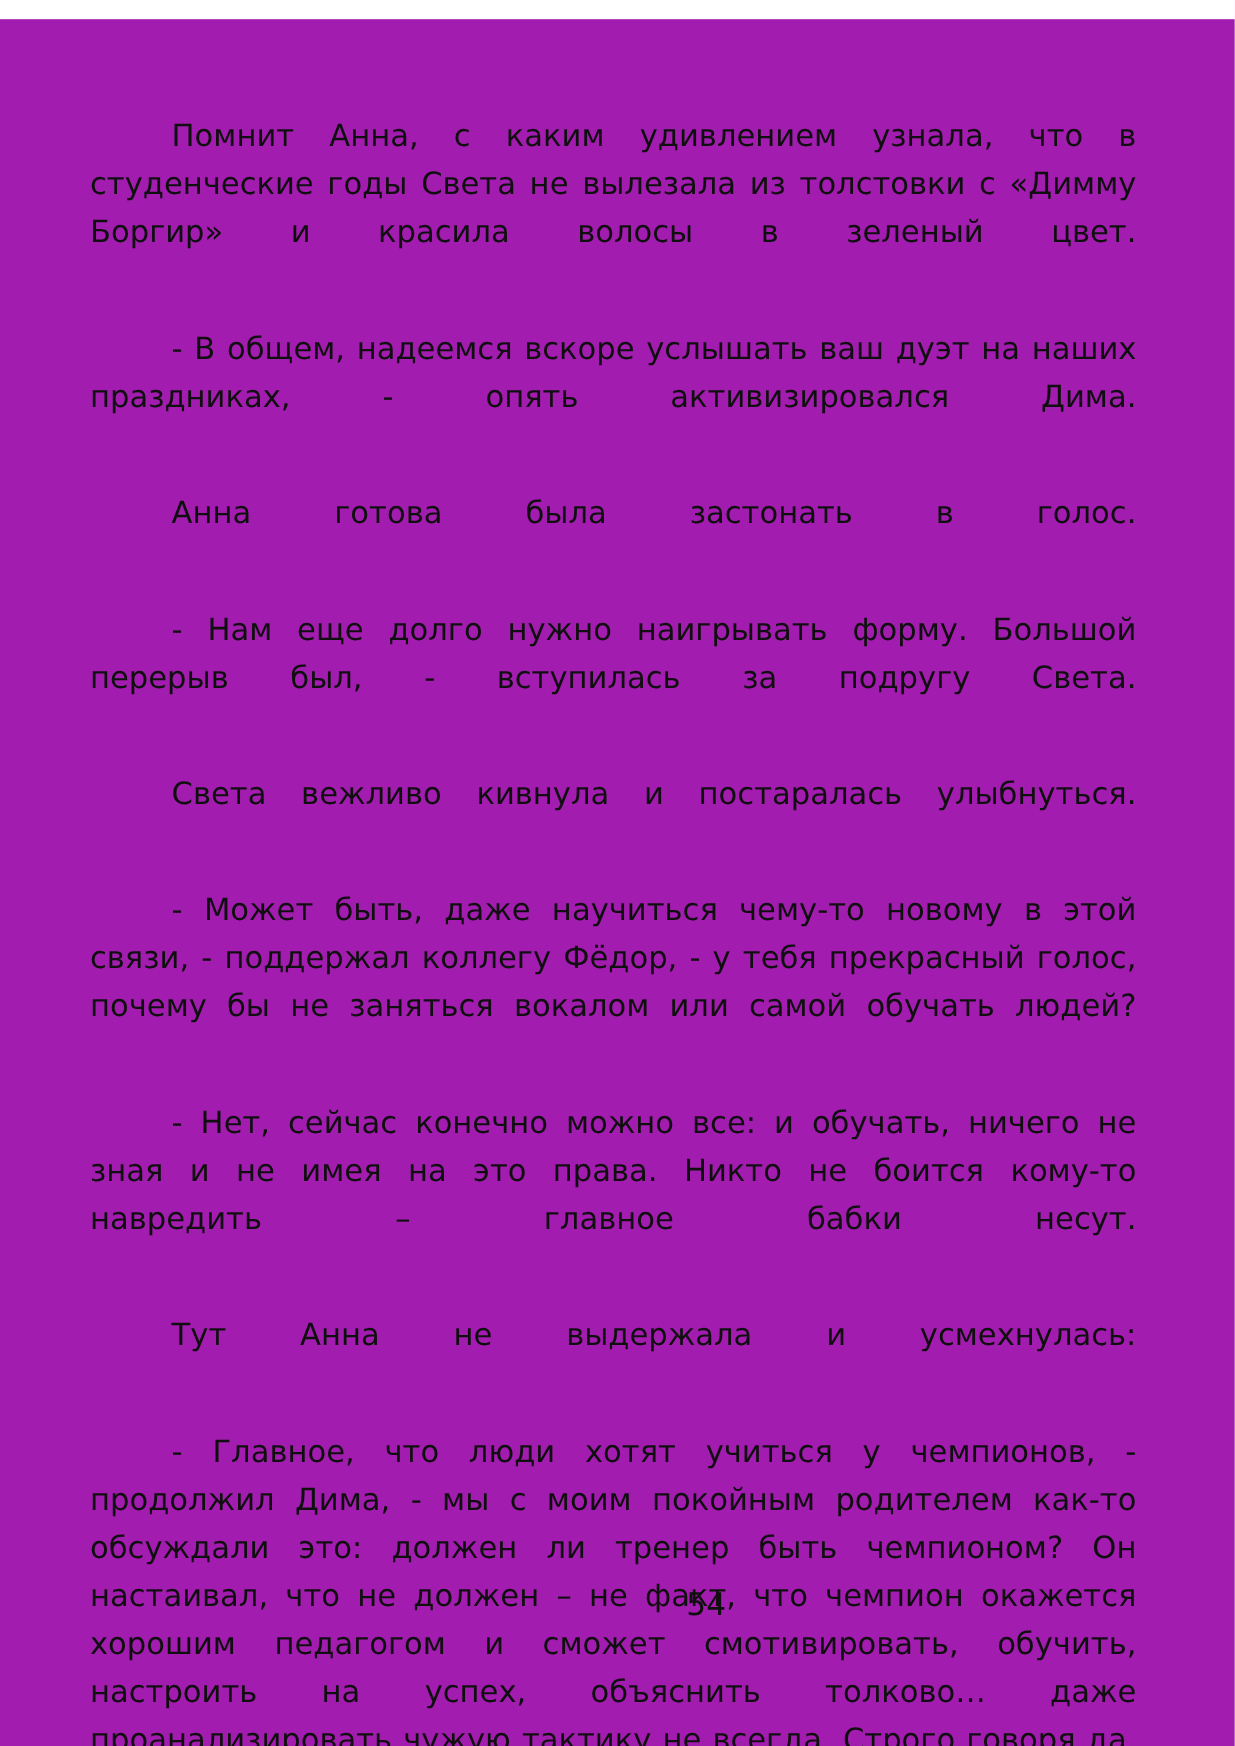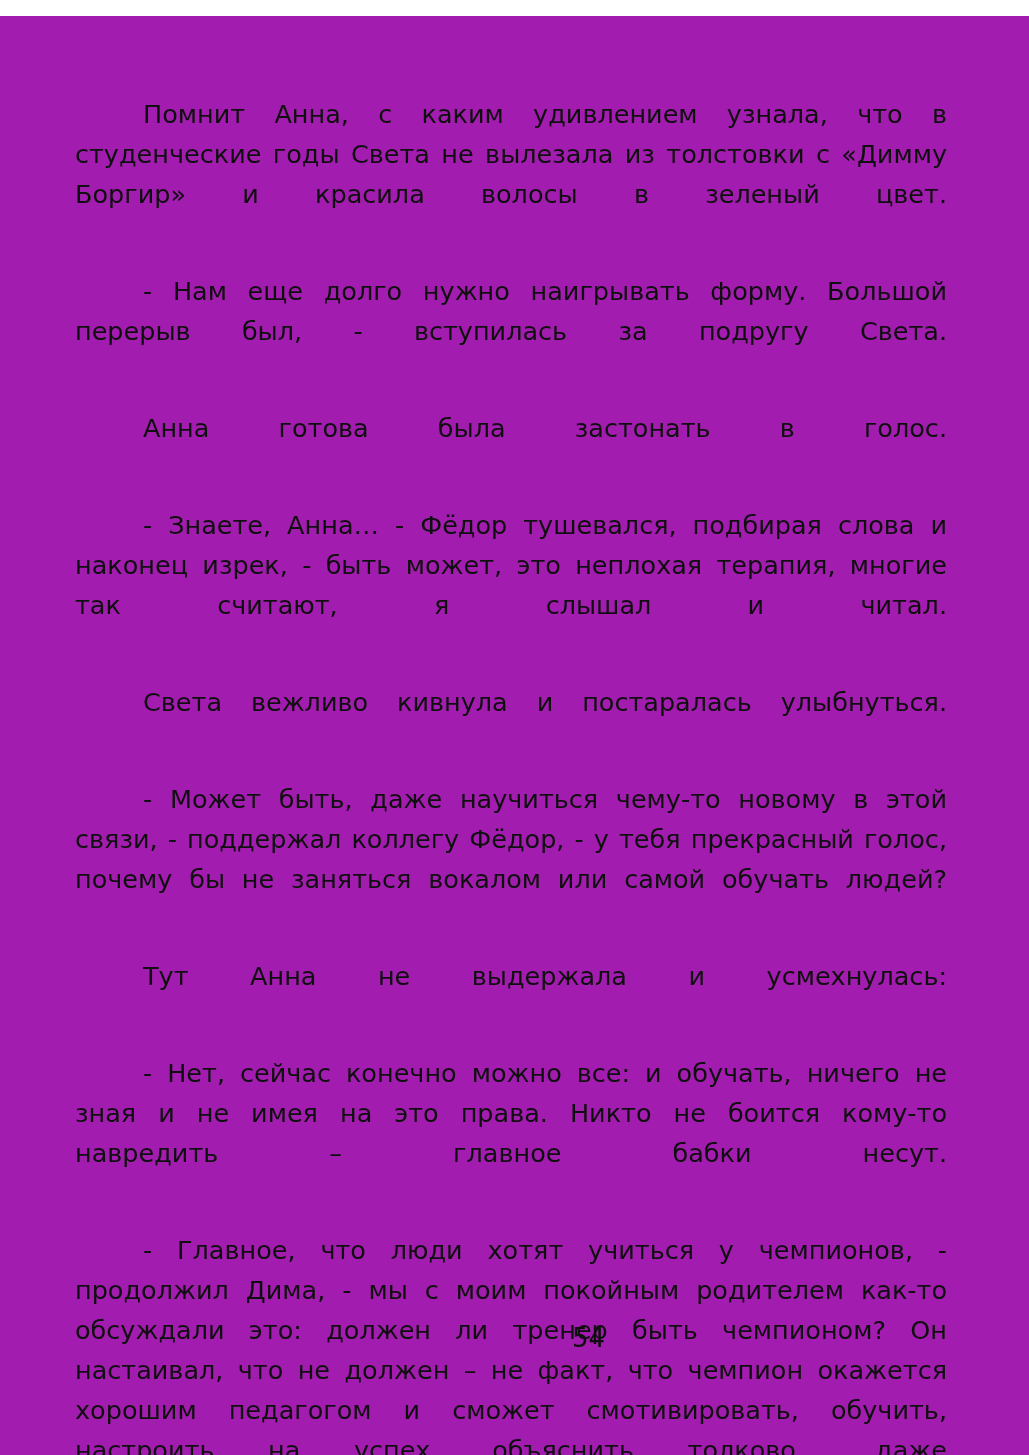--- a/index.html
+++ b/index.html
@@ -64,25 +64,25 @@
     color: #100f0f;
   }
 </style>
 </head>
 <body>
 
 <div class="page">
 
   <div class="text-column">
     <p class="para">Помнит Анна, с каким удивлением узнала, что в студенческие годы Света не вылезала из толстовки с «Димму Боргир» и красила волосы в зеленый цвет.</p>
+    <p class="para">- В общем, надеемся вскоре услышать ваш дуэт на наших праздниках, - опять активизировался Дима.</p>
+    <p class="para">Анна готова была застонать в голос.</p>
     <p class="para">- Нам еще долго нужно наигрывать форму. Большой перерыв был, - вступилась за подругу Света.</p>
-    <p class="para">Анна готова была застонать в голос.</p>
-    <p class="para">- Знаете, Анна… - Фёдор тушевался, подбирая слова и наконец изрек, - быть может, это неплохая терапия, многие так считают, я слышал и читал.</p>
     <p class="para">Света вежливо кивнула и постаралась улыбнуться.</p>
     <p class="para">- Может быть, даже научиться чему-то новому в этой связи, - поддержал коллегу Фёдор, - у тебя прекрасный голос, почему бы не заняться вокалом или самой обучать людей?</p>
+    <p class="para">- Нет, сейчас конечно можно все: и обучать, ничего не зная и не имея на это права. Никто не боится кому-то навредить – главное бабки несут.</p>
     <p class="para">Тут Анна не выдержала и усмехнулась:</p>
-    <p class="para">- Нет, сейчас конечно можно все: и обучать, ничего не зная и не имея на это права. Никто не боится кому-то навредить – главное бабки несут.</p>
     <p class="para">- Главное, что люди хотят учиться у чемпионов, - продолжил Дима, - мы с моим покойным родителем как-то обсуждали это: должен ли тренер быть чемпионом? Он настаивал, что не должен – не факт, что чемпион окажется хорошим педагогом и сможет смотивировать, обучить, настроить на успех, объяснить толково… даже проанализировать чужую тактику не всегда. Строго говоря да, педагогика – отдельная сфера и там свои таланты. Но мы ведь хотим учиться у чемпионов и этого не отнять. Слышишь красивый голос –</p>
   </div>
 
   <div class="page-number">54</div>
 
 </div>
 
 </body></html>

